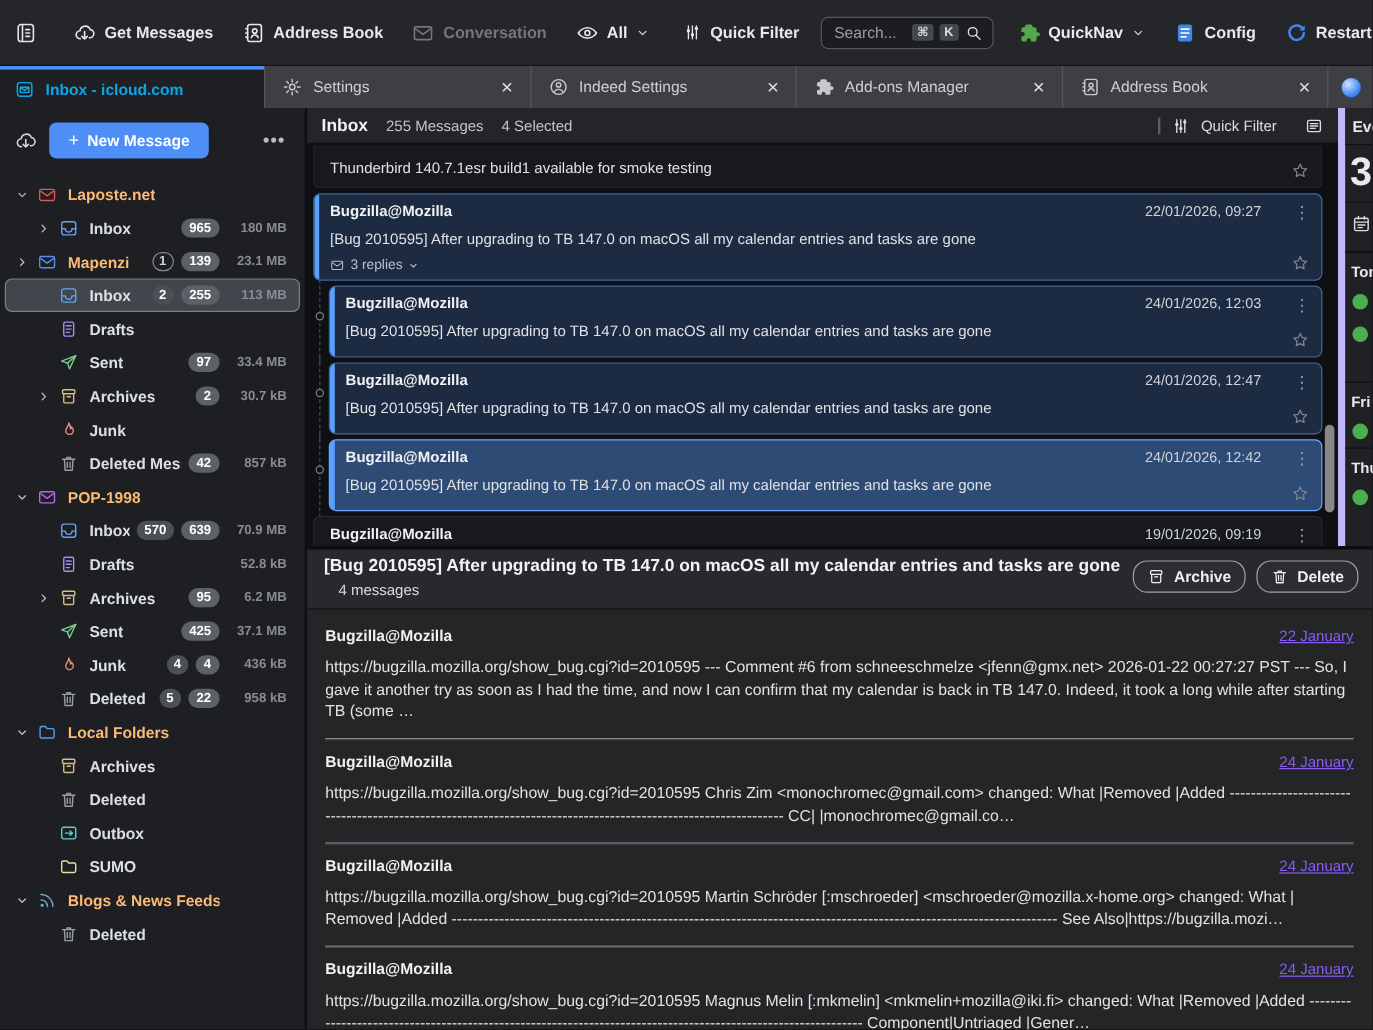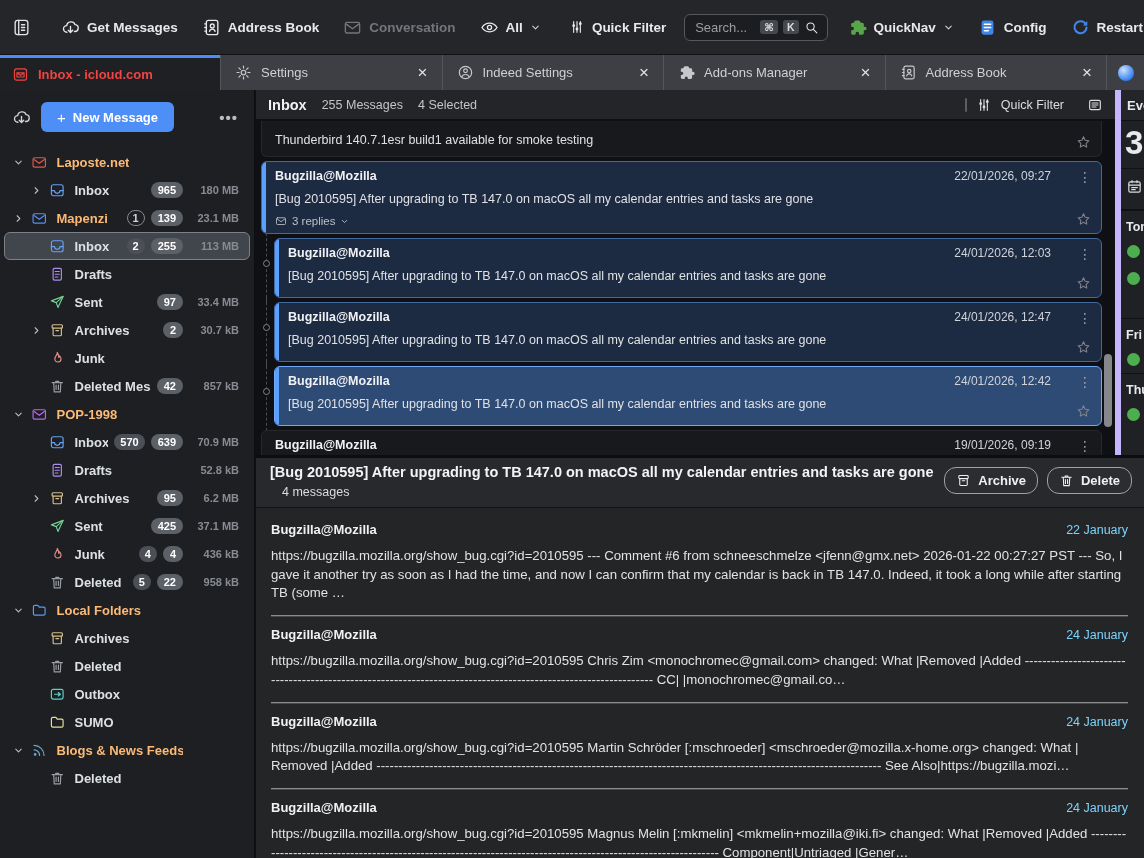--- a/index.html
+++ b/index.html
@@ -27,21 +27,21 @@
   .searchbox input { width:62px; background:transparent; border:none; outline:none; color:#e8e9eb;
     font-family:inherit; font-size:13px; }
   .searchbox input::placeholder { color:#9a9da2; }
   .key { background:#45484d; color:#dcdee1; border-radius:3px; font-size:10.5px; font-weight:700;
     padding:2px 4px; line-height:1; }
   .qn-puzzle { color:#57a64a; }
 
   
   #tabbar { position:absolute; top:55px; left:0; right:0; height:35px; background:#3d3f44; display:flex; }
   .tab-active { width:220px; background:#1e2023; border-top:3px solid #4c8ef8; display:flex;
-    align-items:center; gap:9px; padding:0 12px; font-weight:700; font-size:13px; color:#ef4444; }
+    align-items:center; gap:9px; padding:0 12px; font-weight:700; font-size:13px; color:#0ea5e9; }
   .tab { flex:1; display:flex; align-items:center; gap:9px; padding:0 14px; color:#ced0d3;
     font-size:13px; border-left:1px solid #54565b; }
   .tab svg { color:#c6c8cc; width:17px; height:17px; }
   .tab .x { margin-left:auto; color:#e0e2e5; font-size:17px; line-height:1; cursor:default; }
   .tab-cap { width:38px; display:flex; align-items:center; justify-content:center; border-left:1px solid #54565b; }
   .fav { width:16px; height:16px; border-radius:50%;
     background:radial-gradient(circle at 35% 32%, #cfe2ff 0%, #7eb1f7 35%, #2e7bf0 75%); }
 
   
   #sidebar { position:absolute; top:90px; left:0; width:255px; bottom:0; background:#1d1f23;
@@ -136,21 +136,21 @@
     padding-right:185px; }
   .r-count { font-size:12.5px; color:#dadce0; margin:5px 0 0 12px; }
   .r-btns { position:absolute; right:12px; top:9px; display:flex; gap:9px; }
   .rbtn { display:flex; align-items:center; gap:7px; border:1px solid #9fa2a6; border-radius:12px;
     background:#2b2d30; color:#eef0f2; font-weight:700; font-size:13px; font-family:inherit;
     padding:5px 11px; cursor:default; }
   .rbtn svg { width:15px; height:15px; }
   #rmsgs { padding:10px 16px 0 15px; }
   .rhead { display:flex; align-items:baseline; margin-top:4px; }
   .rsender { font-weight:700; font-size:13px; color:#f0f1f3; }
-  .rdate { margin-left:auto; font-size:12.5px; color:#7dd3fc; }
+  .rdate { margin-left:auto; font-size:12.5px; color:#8b5cf6;text-decoration:underline; }
   .rsnippet { margin-top:10px; font-size:13.2px; line-height:1.42; color:#e0e2e4; overflow-wrap:anywhere; }
   .rsep { height:2px; border-top:1px solid #8a8c8f; border-bottom:1px solid #47494c; margin:12px 0 10px 0; }
 </style>
 </head>
 <body>
 
 <svg width="0" height="0" style="position:absolute">
   <defs>
     <symbol id="sym-notebook" viewBox="0 0 24 24">
         <rect x="4" y="3" width="16" height="18" rx="3"></rect>

